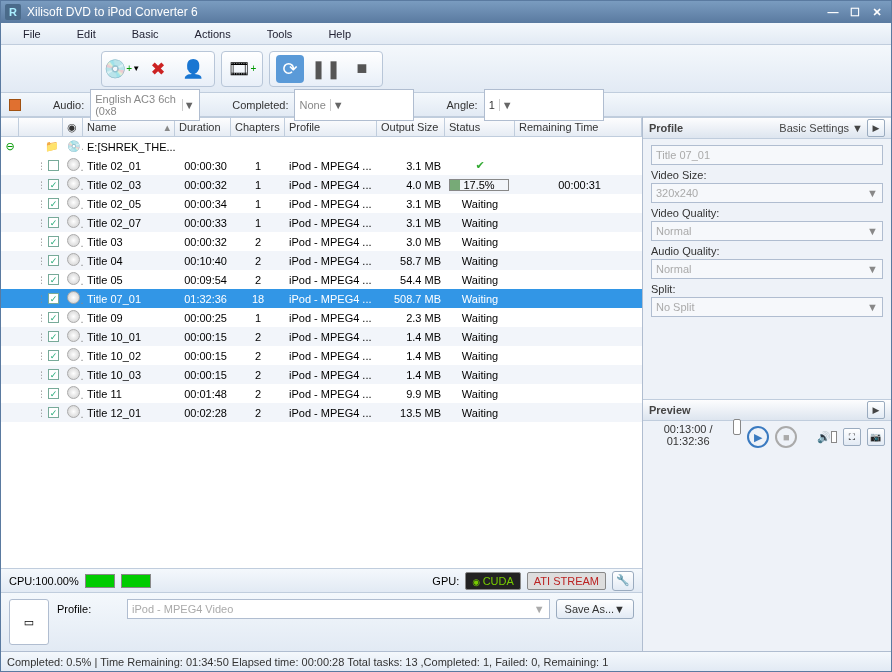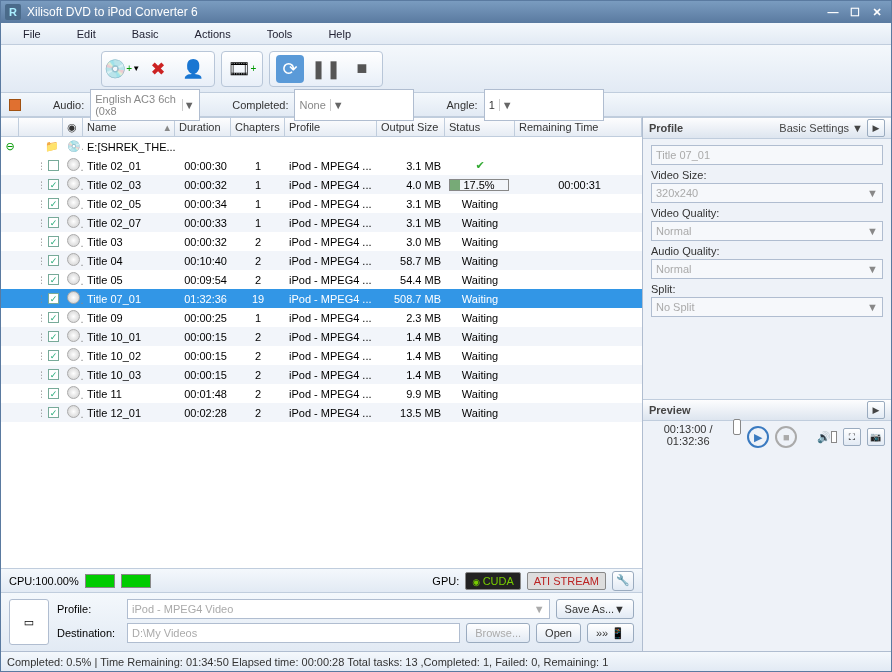--- a/index.html
+++ b/index.html
@@ -269,21 +269,21 @@
         </div>
         <div class="trow alt sel">
           <div class="c-mark"></div>
           <div class="c-chk">
             <span style="color:#888;font-size:9px">⋮</span>
             <span class="chk">✓</span>
           </div>
           <div class="c-ico"><span class="disc"></span></div>
           <div class="c-name">Title 07_01</div>
           <div class="c-dur">01:32:36</div>
-          <div class="c-chap">19</div>
+          <div class="c-chap">18</div>
           <div class="c-prof">iPod - MPEG4 ...</div>
           <div class="c-out">508.7 MB</div>
           <div class="c-stat">Waiting</div>
           <div class="c-rem"></div>
         </div>
         <div class="trow">
           <div class="c-mark"></div>
           <div class="c-chk">
             <span style="color:#888;font-size:9px">⋮</span>
             <span class="chk">✓</span>
@@ -389,29 +389,20 @@
       <div class="ipodico">▭</div>
       <div class="bottomfields">
         <div class="fldrow">
           <label style="width:64px">Profile:</label>
           <div class="fld">
               <span>iPod - MPEG4 Video</span>
               <span style="margin-left:auto">▼</span>
             </div>
           <div class="btn"><span>Save As...</span> ▼</div>
         </div>
-        <div class="fldrow">
-          <label style="width:64px">Destination:</label>
-          <div class="fld">
-              <span>D:\My Videos</span>
-            </div>
-          <div class="btn dis">Browse...</div>
-          <div class="btn">Open</div>
-          <div class="btn">»» 📱</div>
-        </div>
       </div>
     </div>
   </div>
 
   <div class="rightpane">
     <div class="panelhdr">
       <span>Profile</span>
       <div class="r">
         <span><span>Basic Settings</span> ▼</span>
         <div class="arrowbtn">▶</div>

